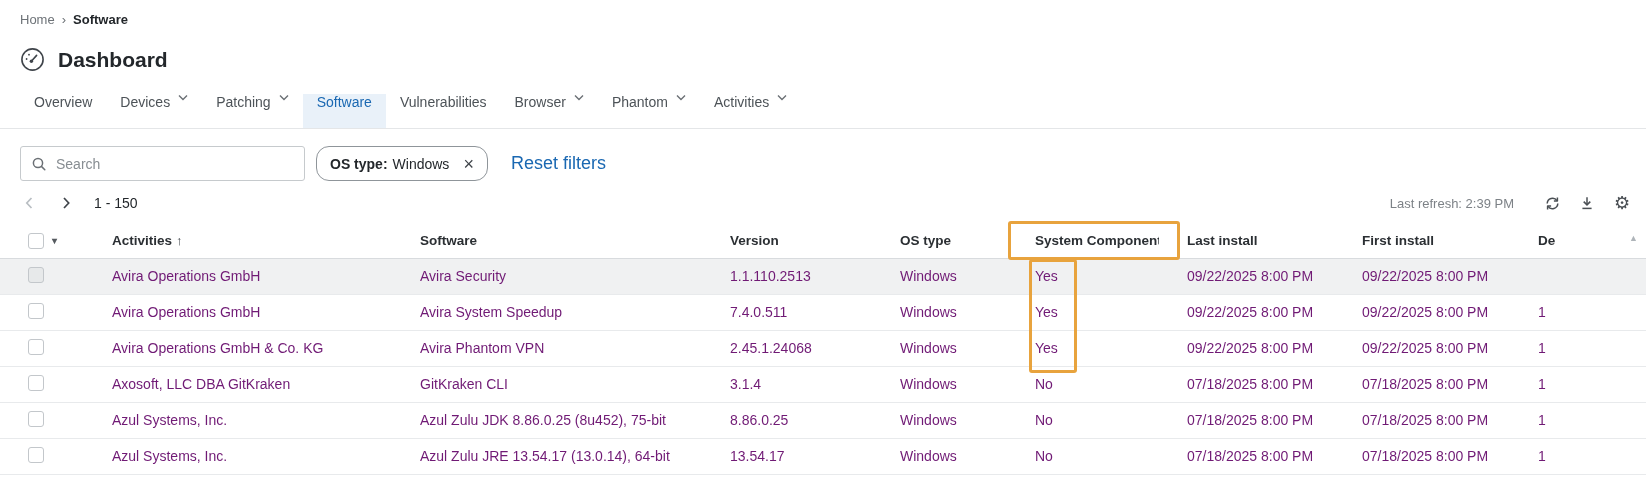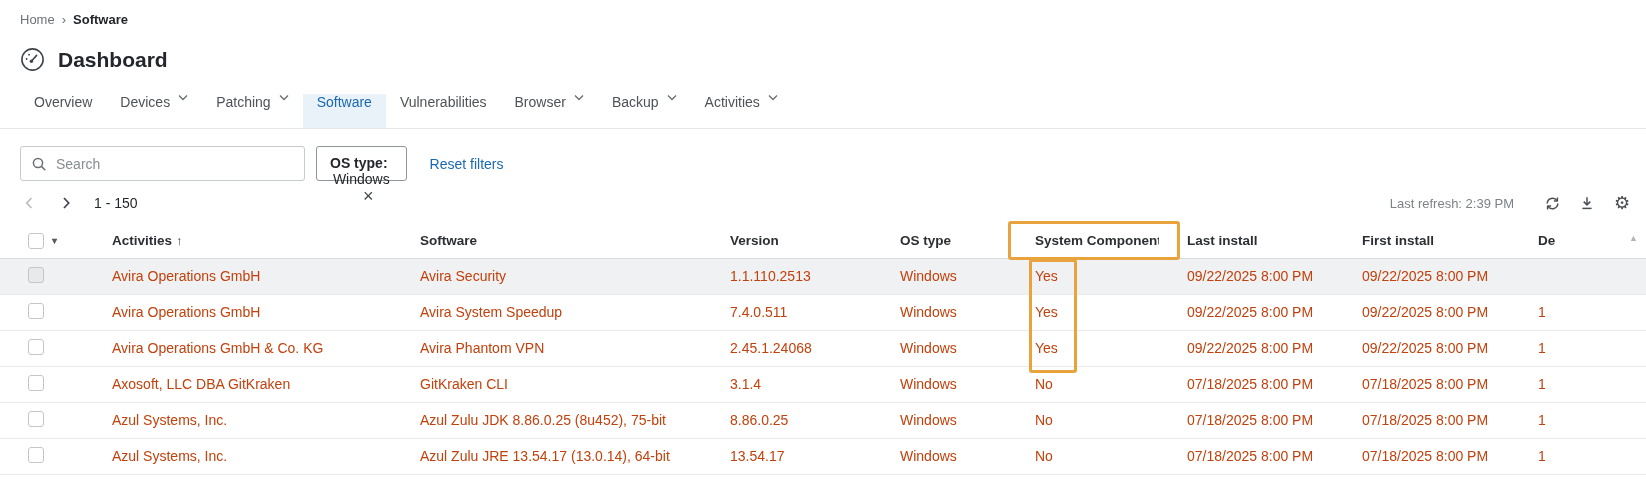--- a/index.html
+++ b/index.html
@@ -21,42 +21,42 @@
   .tabs { display:flex; margin-left:20px; }
   .tab { display:flex; align-items:flex-start; gap:8px; height:34px; padding:0 14px; font-size:14px; color:#4d5358; cursor:pointer; white-space:nowrap; }
   .tab.active { color:#1a68b2; background:#e9f1f9; font-weight:500; }
   .chev { width:10px; height:7px; display:inline-block; }
   .chev svg { display:block; }
   
   .toolbar { position:absolute; left:20px; top:146px; display:flex; align-items:center; }
   .search-box { width:285px; height:35px; border:1px solid #c6cacd; border-radius:3px; display:flex; align-items:center; padding:0 10px; gap:9px; background:#fff; }
   .search-input { border:none; outline:none; font-size:14px; color:#8b5cf6; width:100%; font-family:"Liberation Sans",sans-serif; background:transparent; }
   .search-input::placeholder { color:#878d92; }
-  .filter-chip { margin-left:11px; height:35px; border:1px solid #8f959a; border-radius:3px; display:flex; align-items:center; padding:8px 13px; font-size:14px; background:#fff;flex-direction:column; }
+  .filter-chip { margin-left:11px; height:35px; border:1px solid #8f959a; border-radius:13px; display:flex; align-items:center; padding:8px 13px; font-size:14px; background:#fff; }
   .chip-label { font-weight:700; color:#23272b; margin-right:5px; }
   .chip-value { color:#23272b; }
   .chip-close { margin-left:14px; font-size:18px; color:#3f444a; cursor:pointer; line-height:1; }
-  .reset-filters { margin-left:23px; color:#1a68b2; font-size:14px; cursor:pointer; }
+  .reset-filters { margin-left:23px; color:#1a68b2; font-size:18px; cursor:pointer; }
   
   .pagi { position:absolute; left:22px; top:190px; height:26px; display:flex; align-items:center; font-size:14px; color:#23272b; }
   .page-btn { width:16px; height:16px; display:flex; align-items:center; justify-content:center; cursor:pointer; }
   .page-btn + .page-btn { margin-left:20px; }
   .page-range { margin-left:20px; }
   .refresh-area { position:absolute; right:11px; top:190px; height:26px; display:flex; align-items:center; }
   .last-refresh { color:#7d8287; font-size:13px; margin-right:16px; }
   .tool-icon { width:26px; height:26px; display:flex; align-items:center; justify-content:center; cursor:pointer; margin-left:9px; }
   .gear-glyph { font-size:18px; color:#4a4f54; line-height:1; }
   
   .table-wrap { position:absolute; left:0; top:224px; width:1646px; }
   table { border-collapse:collapse; table-layout:fixed; width:1646px; font-size:14px; }
   col.c-checkbox{width:84px} col.c-publisher{width:308px} col.c-software{width:310px}
   col.c-version{width:170px} col.c-os_type{width:135px} col.c-system_component{width:152px}
   col.c-last_install{width:175px} col.c-first_install{width:176px} col.c-devices{width:136px}
   thead th { height:34px; text-align:left; font-weight:700; font-size:13.5px; color:#2b2f33; padding:0 6px 0 28px; border-bottom:1px solid #d8dbde; white-space:nowrap; overflow:hidden; }
-  tbody td { height:36px; padding:0 6px 0 28px; border-bottom:1px solid #e8eaec; color:#c2410c; white-space:nowrap; overflow:hidden; }
+  tbody td { height:36px; padding:0 6px 0 28px; border-bottom:1px solid #e8eaec; color:#701a75; white-space:nowrap; overflow:hidden; }
   tr.highlighted td { background:#f0f1f2; }
   th.col-checkbox, td.col-checkbox { padding-left:28px; }
   .cb-wrap { display:flex; align-items:center; gap:8px; }
   .checkbox { width:16px; height:16px; border:1px solid #c3c7cb; border-radius:3px; background:#fff; display:inline-block; cursor:pointer; }
   tr.highlighted .checkbox { background:#e7e9ea; }
   .cb-caret { font-size:10px; color:#555a5f; cursor:pointer; }
   .sort-arrow { font-weight:400; color:#3f444a; font-size:13px; margin-left:4px; }
   
   .ann-box { position:absolute; border:3px solid #E8A33D; border-radius:3px; pointer-events:none; }
   .ann-header-box { left:1008px; top:-3px; width:172px; height:39px; }
@@ -117,21 +117,21 @@
         </div>
       <div class="tab">
           <span>Browser</span>
           <span class="chev">
             <svg width="10" height="7" viewBox="0 0 10 7">
               <polyline points="1,1.4 5,5.4 9,1.4" fill="none" stroke="#6b7075" stroke-width="1.4"></polyline>
             </svg>
           </span>
         </div>
       <div class="tab">
-          <span>Backup</span>
+          <span>Phantom</span>
           <span class="chev">
             <svg width="10" height="7" viewBox="0 0 10 7">
               <polyline points="1,1.4 5,5.4 9,1.4" fill="none" stroke="#6b7075" stroke-width="1.4"></polyline>
             </svg>
           </span>
         </div>
       <div class="tab">
           <span>Activities</span>
           <span class="chev">
             <svg width="10" height="7" viewBox="0 0 10 7">

